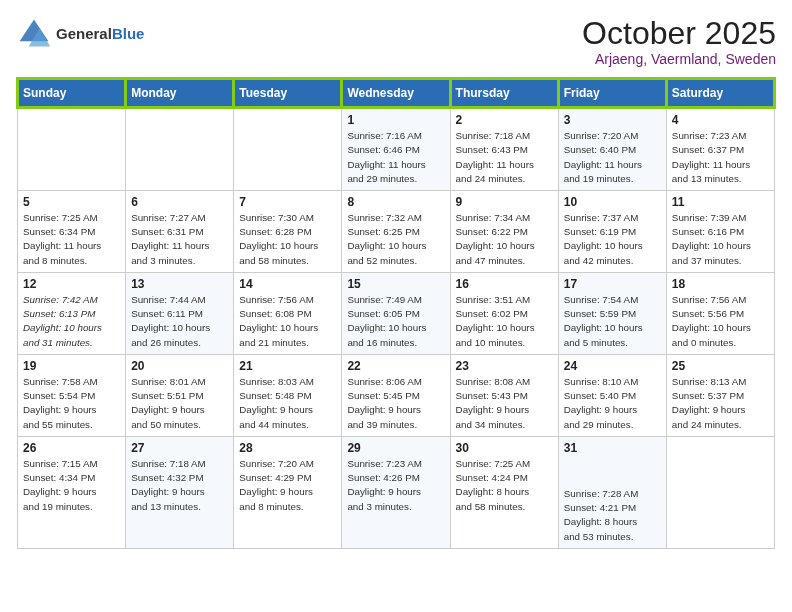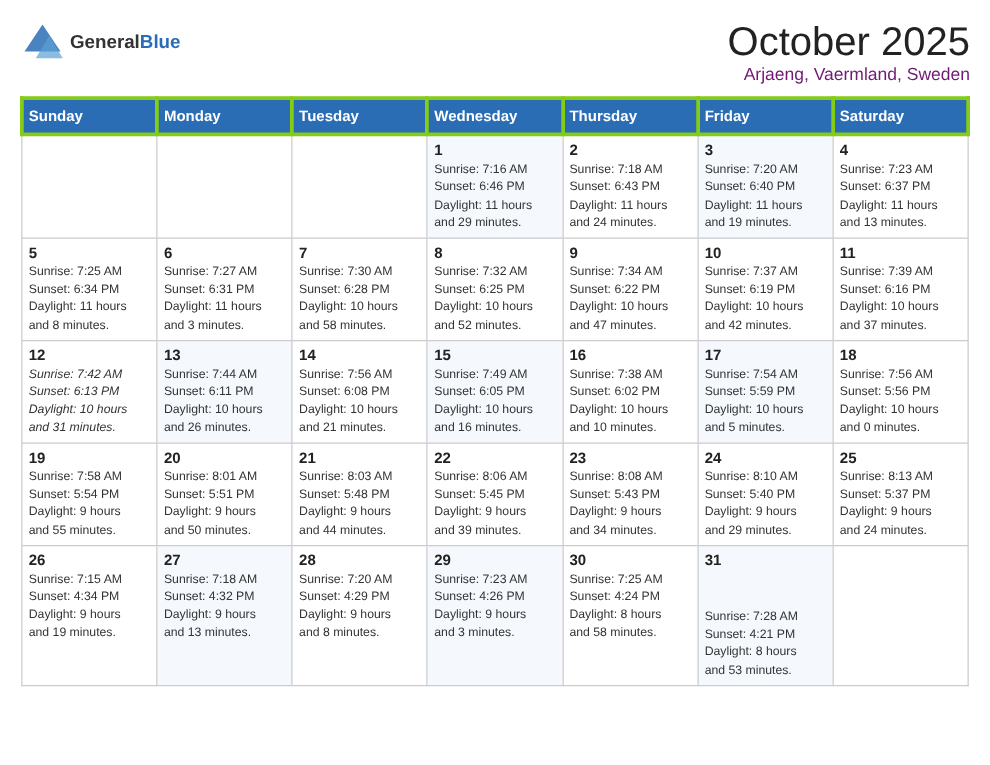--- a/index.html
+++ b/index.html
@@ -237,21 +237,21 @@
         </td>
         <td>
           <span class="day-num">15</span>
           <div class="day-info" style="white-space: pre-line;">Sunrise: 7:49 AM
 Sunset: 6:05 PM
 Daylight: 10 hours
 and 16 minutes.</div>
         </td>
         <td>
           <span class="day-num">16</span>
-          <div class="day-info" style="white-space: pre-line;">Sunrise: 7:38 AM
+          <div class="day-info" style="white-space: pre-line;">Sunrise: 3:51 AM
 Sunset: 6:02 PM
 Daylight: 10 hours
 and 10 minutes.</div>
         </td>
         <td>
           <span class="day-num">17</span>
           <div class="day-info" style="white-space: pre-line;">Sunrise: 7:54 AM
 Sunset: 5:59 PM
 Daylight: 10 hours
 and 5 minutes.</div>

